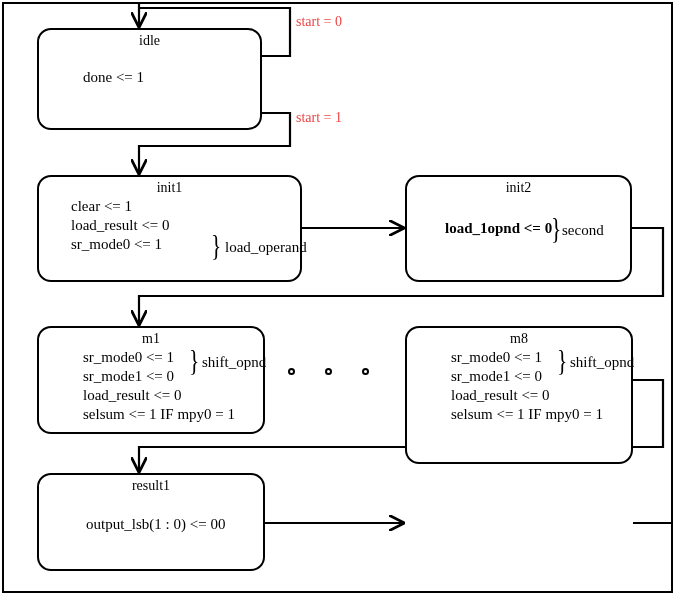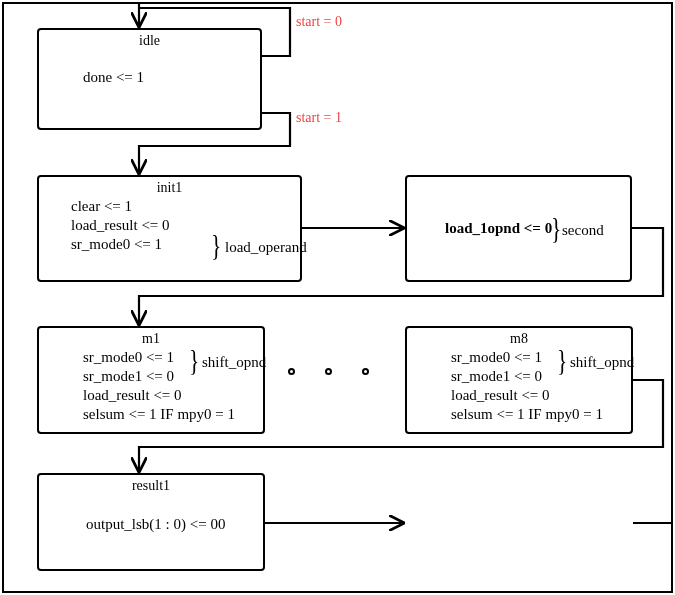--- a/index.html
+++ b/index.html
@@ -21,21 +21,21 @@
     left: 0;
     top: 0;
     width: 675px;
     height: 595px;
     pointer-events: none;
   }
   .state-box {
     position: absolute;
     box-sizing: border-box;
     border: 2px solid #000000;
-    border-radius: 4px;
+    border-radius: 14px;
     background: #ffffff;
     z-index: 2;
     padding-left: 24px;
   }
   .state-title {
     position: absolute;
     top: 3px;
     left: 0;
     right: 0;
     text-align: center;
@@ -155,40 +155,41 @@
     <div class="state-body" style="top:20px; left:8px;">
       <div class="body-line">clear &lt;= 1</div>
       <div class="body-line">load_result &lt;= 0</div>
       <div class="body-line">sr_mode0 &lt;= 1</div>
     </div>
     <div class="brace" style="left:172px; top:53px;">}</div>
     <div class="group-label" style="left:186px; top:64px;">load_operand</div>
   </div>
 
   <div class="state-box" style="left:405px; top:175px; width:227px; height:107px;">
+    <div class="state-title">init2</div>
     <div class="state-body centered" style="top:42px; left:14px; right:auto; text-align:left;font-weight:bold;">
       <div class="body-line">load_1opnd &lt;= 0</div>
     </div>
     <div class="brace" style="left:144px; top:36px;">}</div>
     <div class="group-label" style="left:155px; top:47px;">second</div>
   </div>
 
   <div class="state-box" style="left:37px; top:326px; width:228px; height:108px;">
     <div class="state-title">m1</div>
     <div class="state-body" style="top:20px; left:20px;">
       <div class="body-line">sr_mode0 &lt;= 1</div>
       <div class="body-line">sr_mode1 &lt;= 0</div>
       <div class="body-line">load_result &lt;= 0</div>
       <div class="body-line">selsum &lt;= 1 IF mpy0 = 1</div>
     </div>
     <div class="brace" style="left:150px; top:17px;">}</div>
     <div class="group-label" style="left:163px; top:28px;">shift_opnd</div>
   </div>
 
-  <div class="state-box" style="left:405px; top:326px; width:228px; height:108px;">
+  <div class="state-box" style="left:405px; top:326px; width:228px; height:138px;">
     <div class="state-title">m8</div>
     <div class="state-body" style="top:20px; left:20px;">
       <div class="body-line">sr_mode0 &lt;= 1</div>
       <div class="body-line">sr_mode1 &lt;= 0</div>
       <div class="body-line">load_result &lt;= 0</div>
       <div class="body-line">selsum &lt;= 1 IF mpy0 = 1</div>
     </div>
     <div class="brace" style="left:150px; top:17px;">}</div>
     <div class="group-label" style="left:163px; top:28px;">shift_opnd</div>
   </div>

